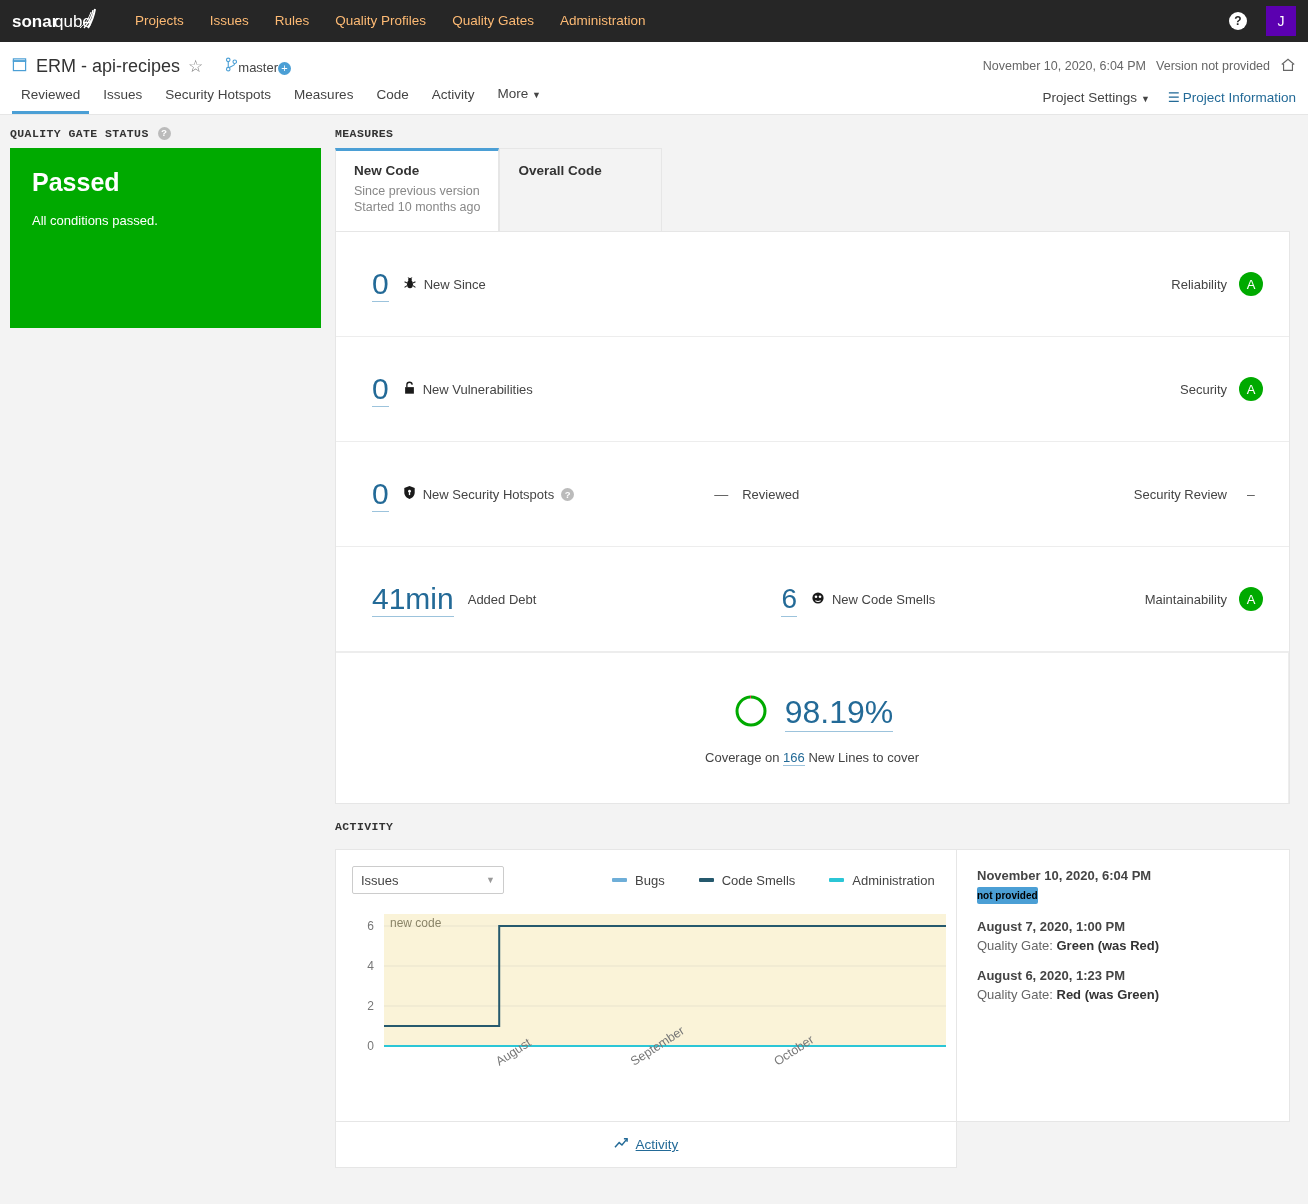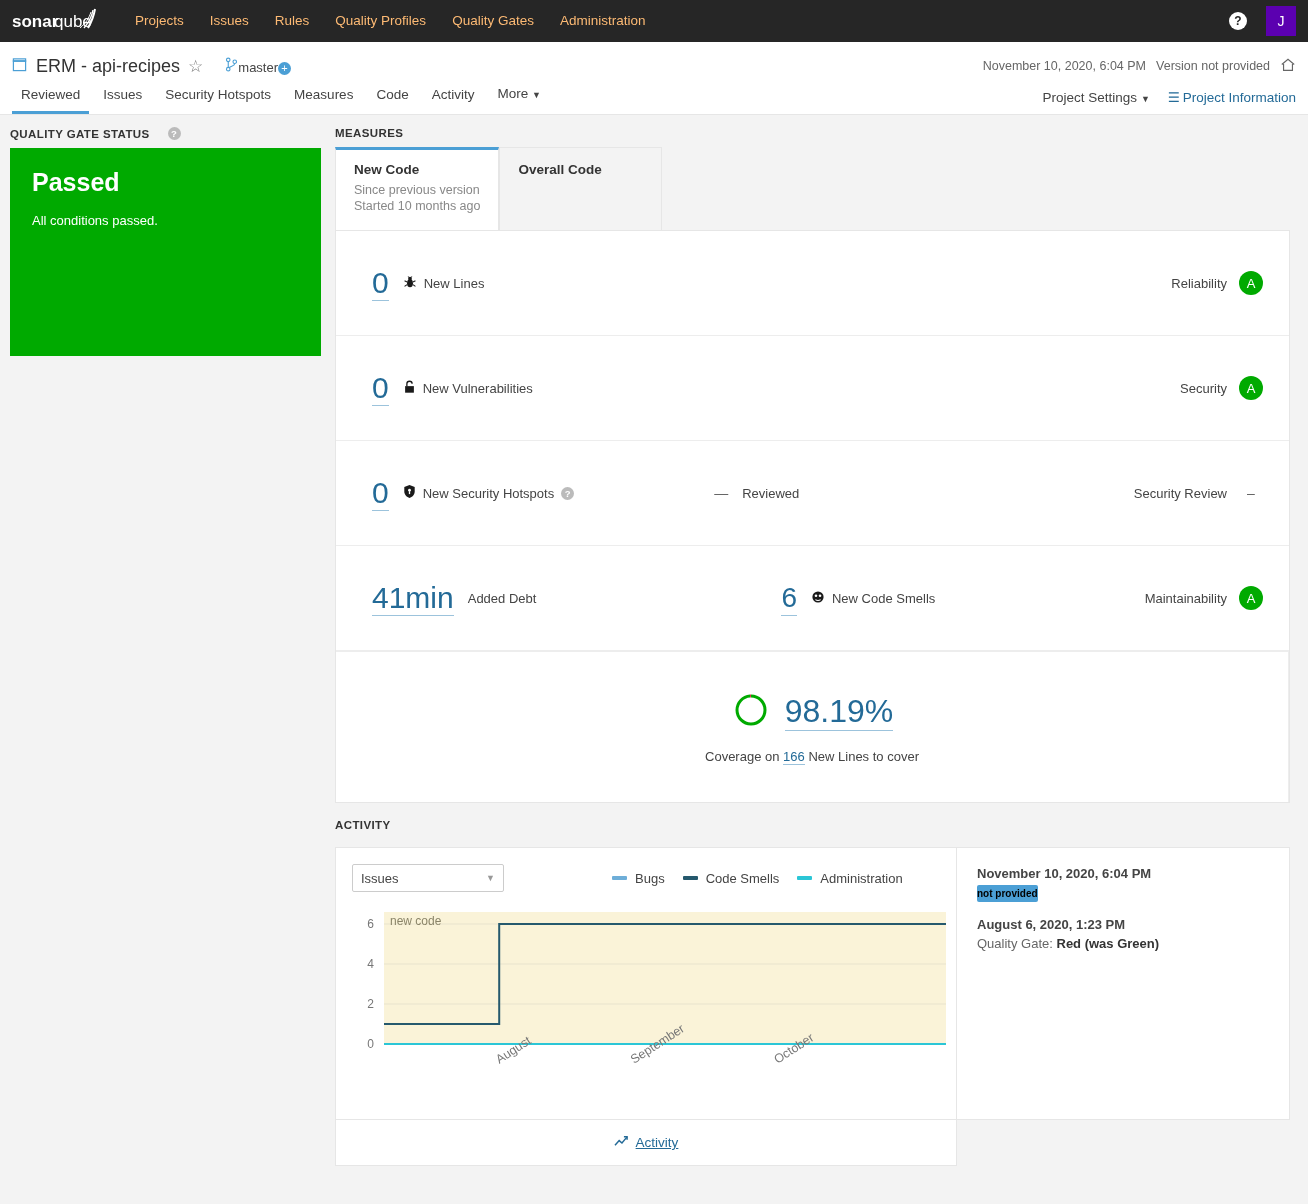--- a/index.html
+++ b/index.html
@@ -71,30 +71,30 @@
   .hdr-right .link { color: #236a97; font-size: 13.5px; cursor: pointer; }
   .hdr-right .plain { color: #444; font-size: 13.5px; cursor: pointer; }
 
   
   .page { display: flex; padding: 12px 0 0 0; }
   .col-left { width: 345px; padding: 0 14px 0 10px; }
   .col-right { flex: 1; padding-right: 18px; }
   .section-label {
     font-size: 11.5px; font-weight: bold; color: #333; letter-spacing: .4px;
     text-transform: uppercase; margin-bottom: 8px; display: flex;
-    align-items: center; gap: 18px;
+    align-items: center; gap: 9px; font-family: Liberation Mono, monospace;
   }
   .qmark {
     width: 13px; height: 13px; border-radius: 50%; background: #bbb; color: #fff;
     font-size: 9.5px; font-weight: bold; display: inline-flex;
     align-items: center; justify-content: center; cursor: pointer;
   }
 
   
-  .qg-box { background: #00aa00; color: #fff; height: 208px; padding: 20px 22px; }
+  .qg-box { background: #00aa00; color: #fff; height: 180px; padding: 20px 22px; }
   .qg-title { font-size: 25px; font-weight: bold; margin-bottom: 16px; }
   .qg-sub { font-size: 13px; }
 
   
   .measures-tabs { display: flex; }
   .mtab {
     border: 1px solid #e6e6e6; border-bottom: none; background: #f3f3f3;
     padding: 14px 18px 16px 18px; cursor: pointer; min-width: 163px;
   }
   .mtab.active {
@@ -144,21 +144,21 @@
   
   .activity-wrap { margin-top: 16px; display: flex; }
   .act-card { background: #fff; border: 1px solid #e6e6e6; flex: 1; }
   .act-top { display: flex; align-items: center; padding: 16px 16px 6px 16px; }
   .sel {
     width: 152px; height: 28px; border: 1px solid #ccc; border-radius: 2px;
     background: #fff; display: flex; align-items: center; padding: 0 8px;
     font-size: 13px; color: #444; cursor: pointer;
   }
   .sel .caret { margin-left: auto; color: #999; font-size: 9px; }
-  .legend { display: flex; gap: 18px; margin-left: 108px; align-items: center; }
+  .legend { display: flex; gap: 34px; margin-left: 108px; align-items: center; }
   .leg { display: flex; align-items: center; gap: 8px; font-size: 13px; color: #444; }
   .leg .swatch { width: 15px; height: 4px; border-radius: 1px; }
   .chart-area { position: relative; height: 215px; margin: 6px 0 0 0; }
   .ev-card {
     width: 333px; background: #fff; border: 1px solid #e6e6e6;
     border-left: none; padding: 18px 20px;
   }
   .ev { margin-bottom: 15px; }
   .ev-date { font-weight: bold; color: #444; font-size: 13px; margin-bottom: 4px; }
   .ev-line { font-size: 13px; color: #666; }
@@ -294,21 +294,21 @@
               <ellipse cx="8" cy="9.5" rx="3.4" ry="4.6" fill="#1a1a1a"></ellipse>
               <circle cx="8" cy="4.2" r="2.1" fill="#1a1a1a"></circle>
               <line x1="1.8" y1="6.5" x2="4.6" y2="8" stroke="#1a1a1a" stroke-width="1.2"></line>
               <line x1="14.2" y1="6.5" x2="11.4" y2="8" stroke="#1a1a1a" stroke-width="1.2"></line>
               <line x1="1.8" y1="13" x2="4.6" y2="11" stroke="#1a1a1a" stroke-width="1.2"></line>
               <line x1="14.2" y1="13" x2="11.4" y2="11" stroke="#1a1a1a" stroke-width="1.2"></line>
               <line x1="6" y1="1.6" x2="7" y2="3.2" stroke="#1a1a1a" stroke-width="1.1"></line>
               <line x1="10" y1="1.6" x2="9" y2="3.2" stroke="#1a1a1a" stroke-width="1.1"></line>
             </svg>
           </span>
-          <span>New Lines</span>
+          <span>New Since</span>
         </span>
         <span class="m-right">
           <span>Reliability</span>
           <span class="rating">A</span>
         </span>
       </div>
 
       <div class="mrow">
         <a class="big-link">0</a>
         <span class="m-label">
@@ -438,20 +438,27 @@
             </svg>
         </div>
       </div>
 
       <div class="ev-card">
         <div class="ev">
           <div class="ev-date">November 10, 2020, 6:04 PM</div>
           <span class="badge">not provided</span>
         </div>
         <div class="ev">
+          <div class="ev-date">August 7, 2020, 1:00 PM</div>
+          <div class="ev-line">
+            <span>Quality Gate:</span>
+            <b>Green (was Red)</b>
+          </div>
+        </div>
+        <div class="ev">
           <div class="ev-date">August 6, 2020, 1:23 PM</div>
           <div class="ev-line">
             <span>Quality Gate:</span>
             <b>Red (was Green)</b>
           </div>
         </div>
       </div>
     </div>
 
     <div class="act-card act-footer" style="border-top:none;margin-right:333px">

